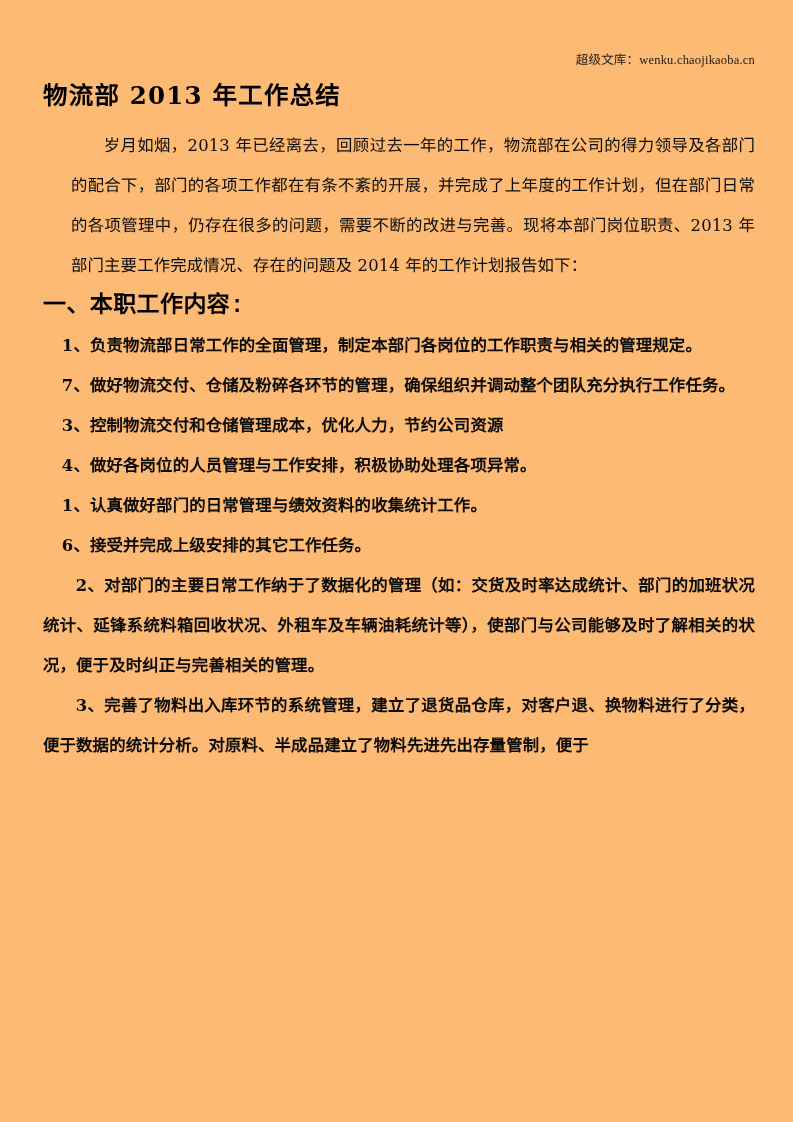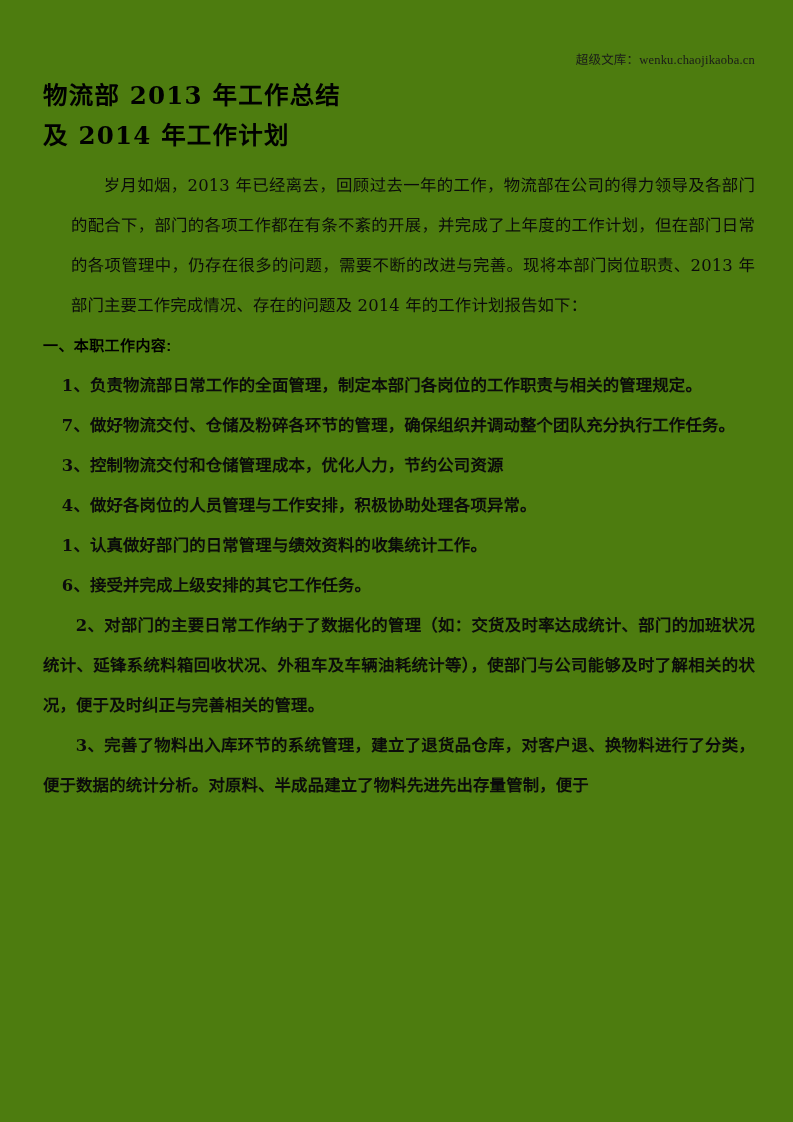--- a/index.html
+++ b/index.html
@@ -6,21 +6,21 @@
   html, body {
     margin: 0;
     padding: 0;
     background: #ffffff;
   }
 
   .page {
     position: relative;
     width: 793px;
     height: 1122px;
-    background: #4d7c0f;
+    background: #fdba74;
     overflow: hidden;
     box-sizing: border-box;
     font-family: "DejaVu Serif", "Liberation Serif", serif;
     color: #000000;
     -webkit-font-smoothing: antialiased;
   }
 
   
   .doc-header {
     position: absolute;
@@ -68,23 +68,23 @@
     letter-spacing: 0.15px;
     margin: 0;
     word-break: break-all;
   }
   .para.indent-2 { text-indent: 2em; margin-left: 28px; }
 
   .intro { margin-top: 10px; }
 
   
   .section-head {
-    font-family: Liberation Sans, sans-serif;
+    font-family: Liberation Mono, monospace;
     font-weight: bold;
-    font-size: 15px;
+    font-size: 23px;
     line-height: 40px;
     letter-spacing: 0.4px;
     color: #000;
     margin: 0;
     white-space: nowrap;
   }
   .section-head.pad-0 { padding-left: 0px; }
   .section-head.pad-1 { padding-left: 17px; }
 
   
@@ -107,21 +107,20 @@
 <body>
 
 <div class="page">
 
   <div class="doc-header">超级文库：wenku.chaojikaoba.cn</div>
 
   <div class="doc-body">
 
     <div class="doc-title">
       <span class="tline">物流部 2013 年工作总结</span>
-      <span class="tline">及 2014 年工作计划</span>
     </div>
 
     <p class="para indent-2 intro">岁月如烟，2013 年已经离去，回顾过去一年的工作，物流部在公司的得力领导及各部门的配合下，部门的各项工作都在有条不紊的开展，并完成了上年度的工作计划，但在部门日常的各项管理中，仍存在很多的问题，需要不断的改进与完善。现将本部门岗位职责、2013 年部门主要工作完成情况、存在的问题及 2014 年的工作计划报告如下：</p>
 
     <h2 class="section-head pad-0">一、本职工作内容:</h2>
 
     <p class="list-item">1、负责物流部日常工作的全面管理，制定本部门各岗位的工作职责与相关的管理规定。</p>
     <p class="list-item">7、做好物流交付、仓储及粉碎各环节的管理，确保组织并调动整个团队充分执行工作任务。</p>
     <p class="list-item">3、控制物流交付和仓储管理成本，优化人力，节约公司资源</p>
     <p class="list-item">4、做好各岗位的人员管理与工作安排，积极协助处理各项异常。</p>

